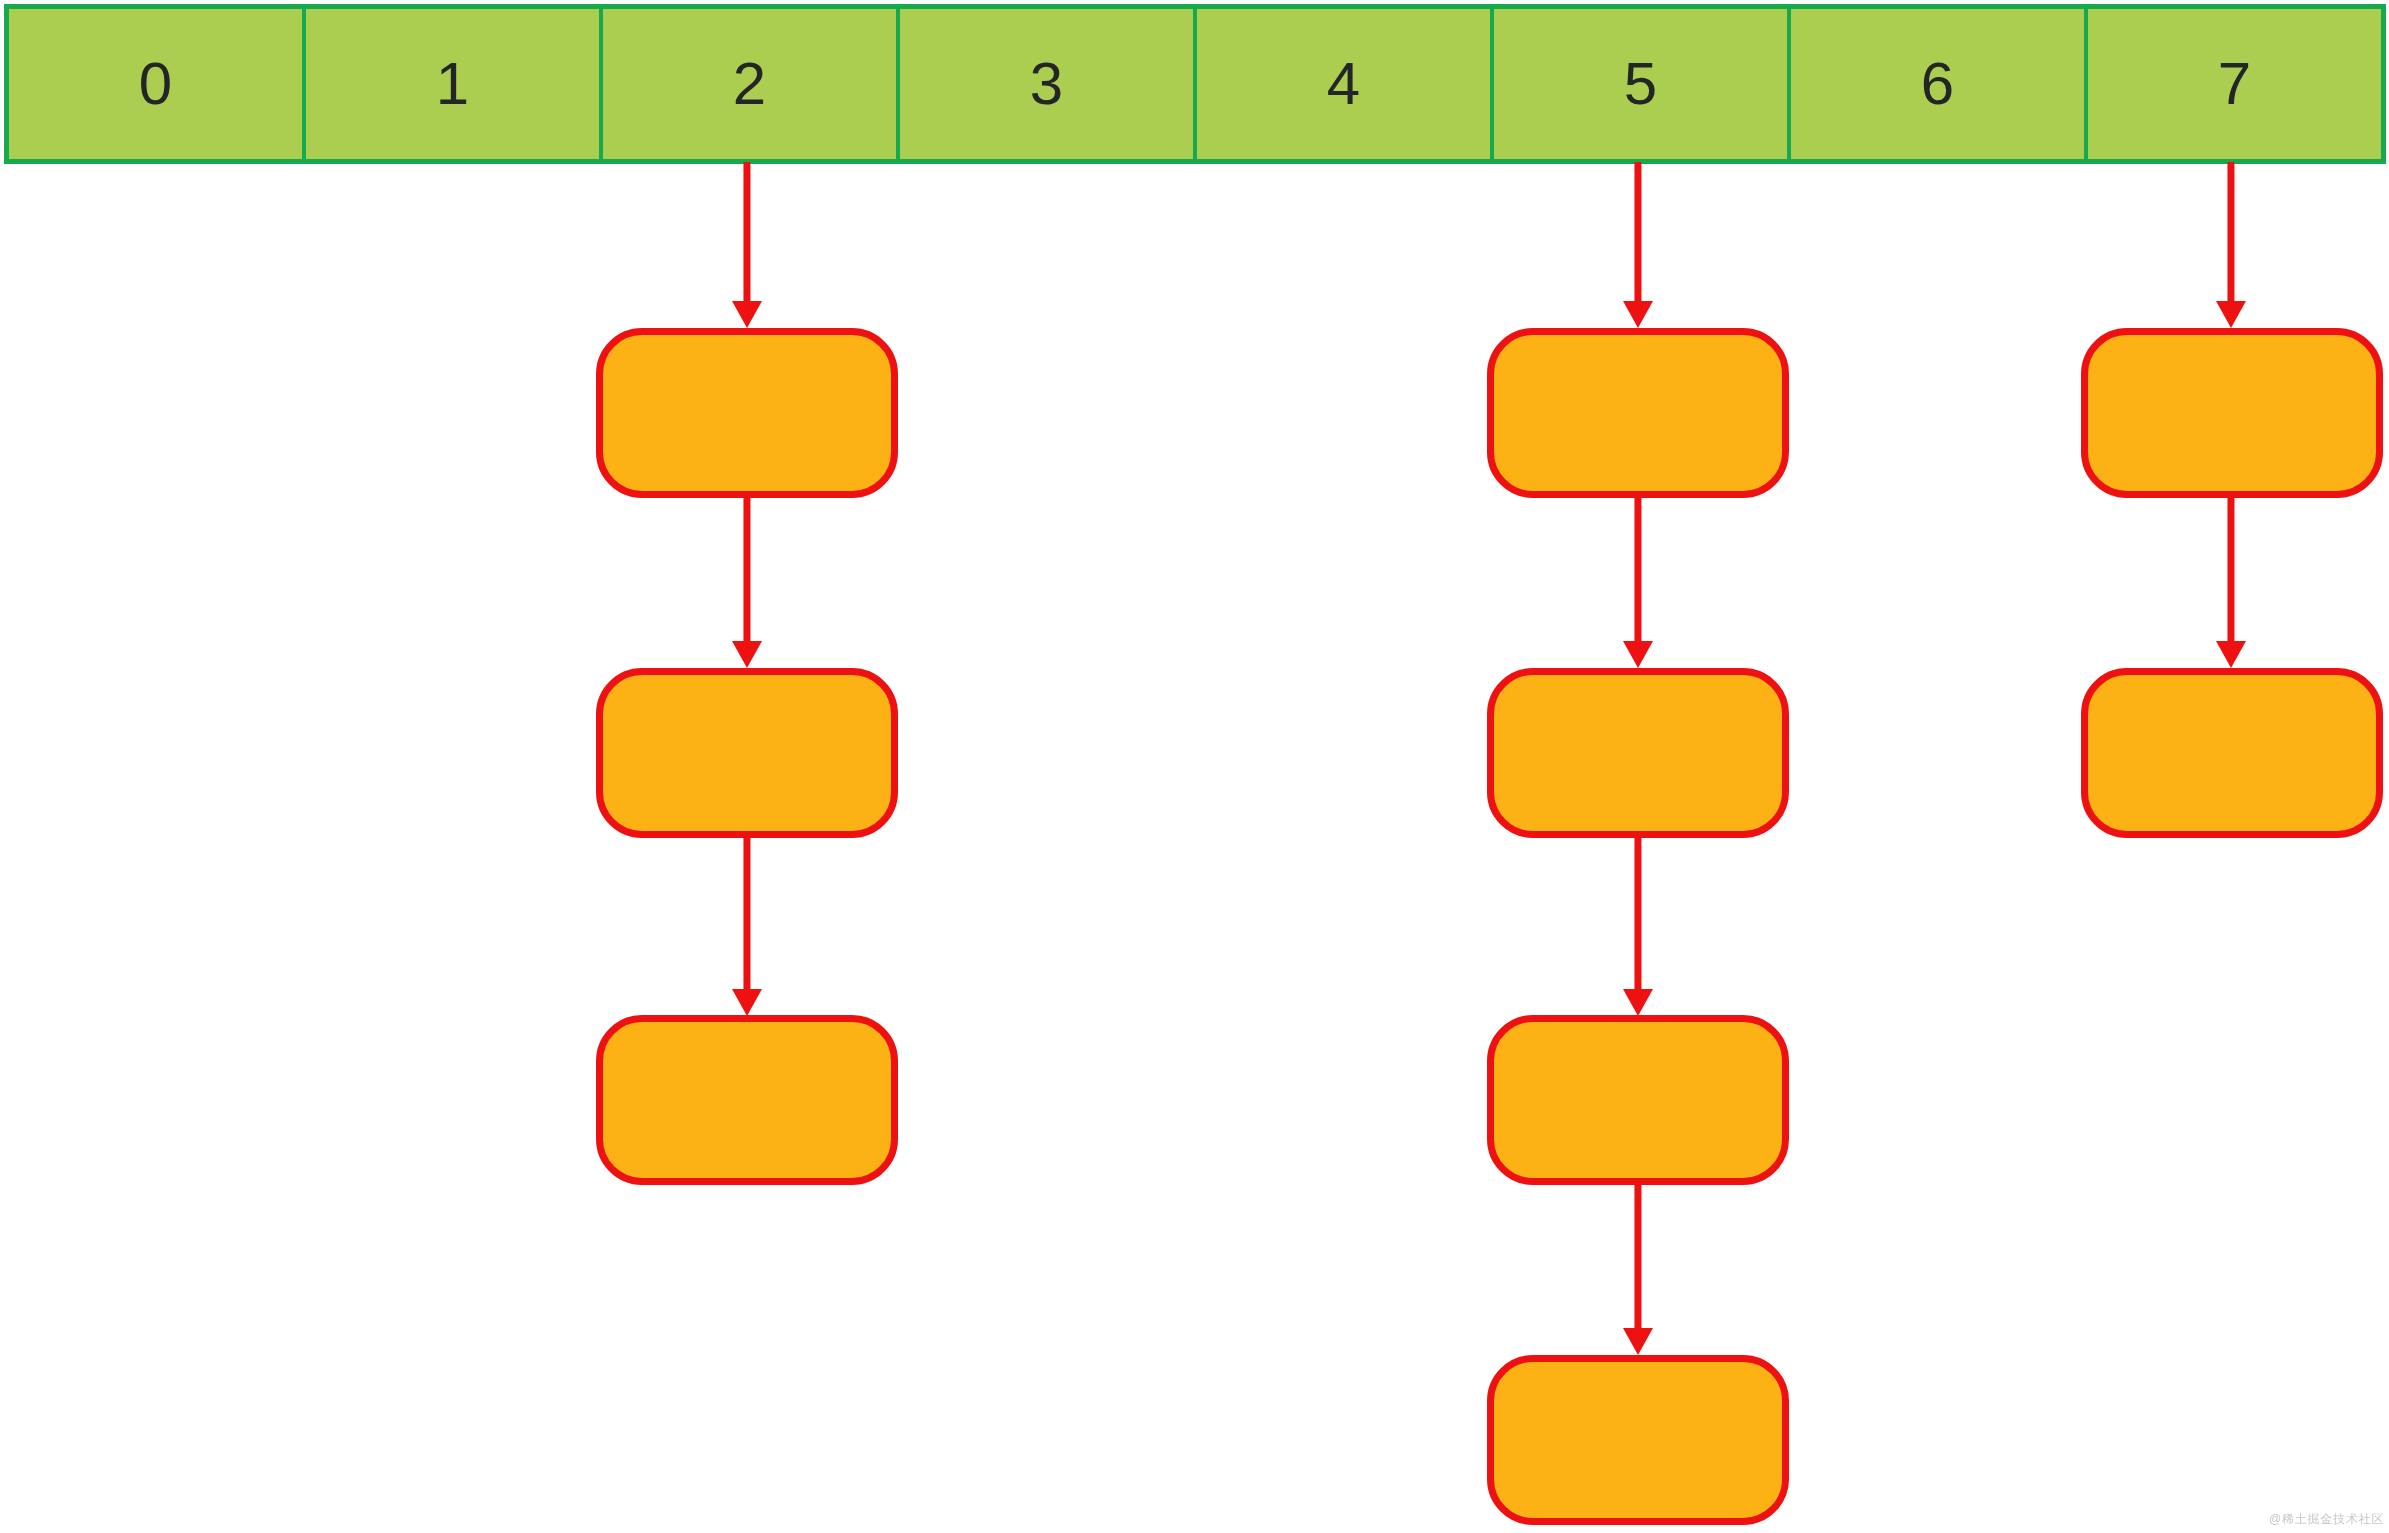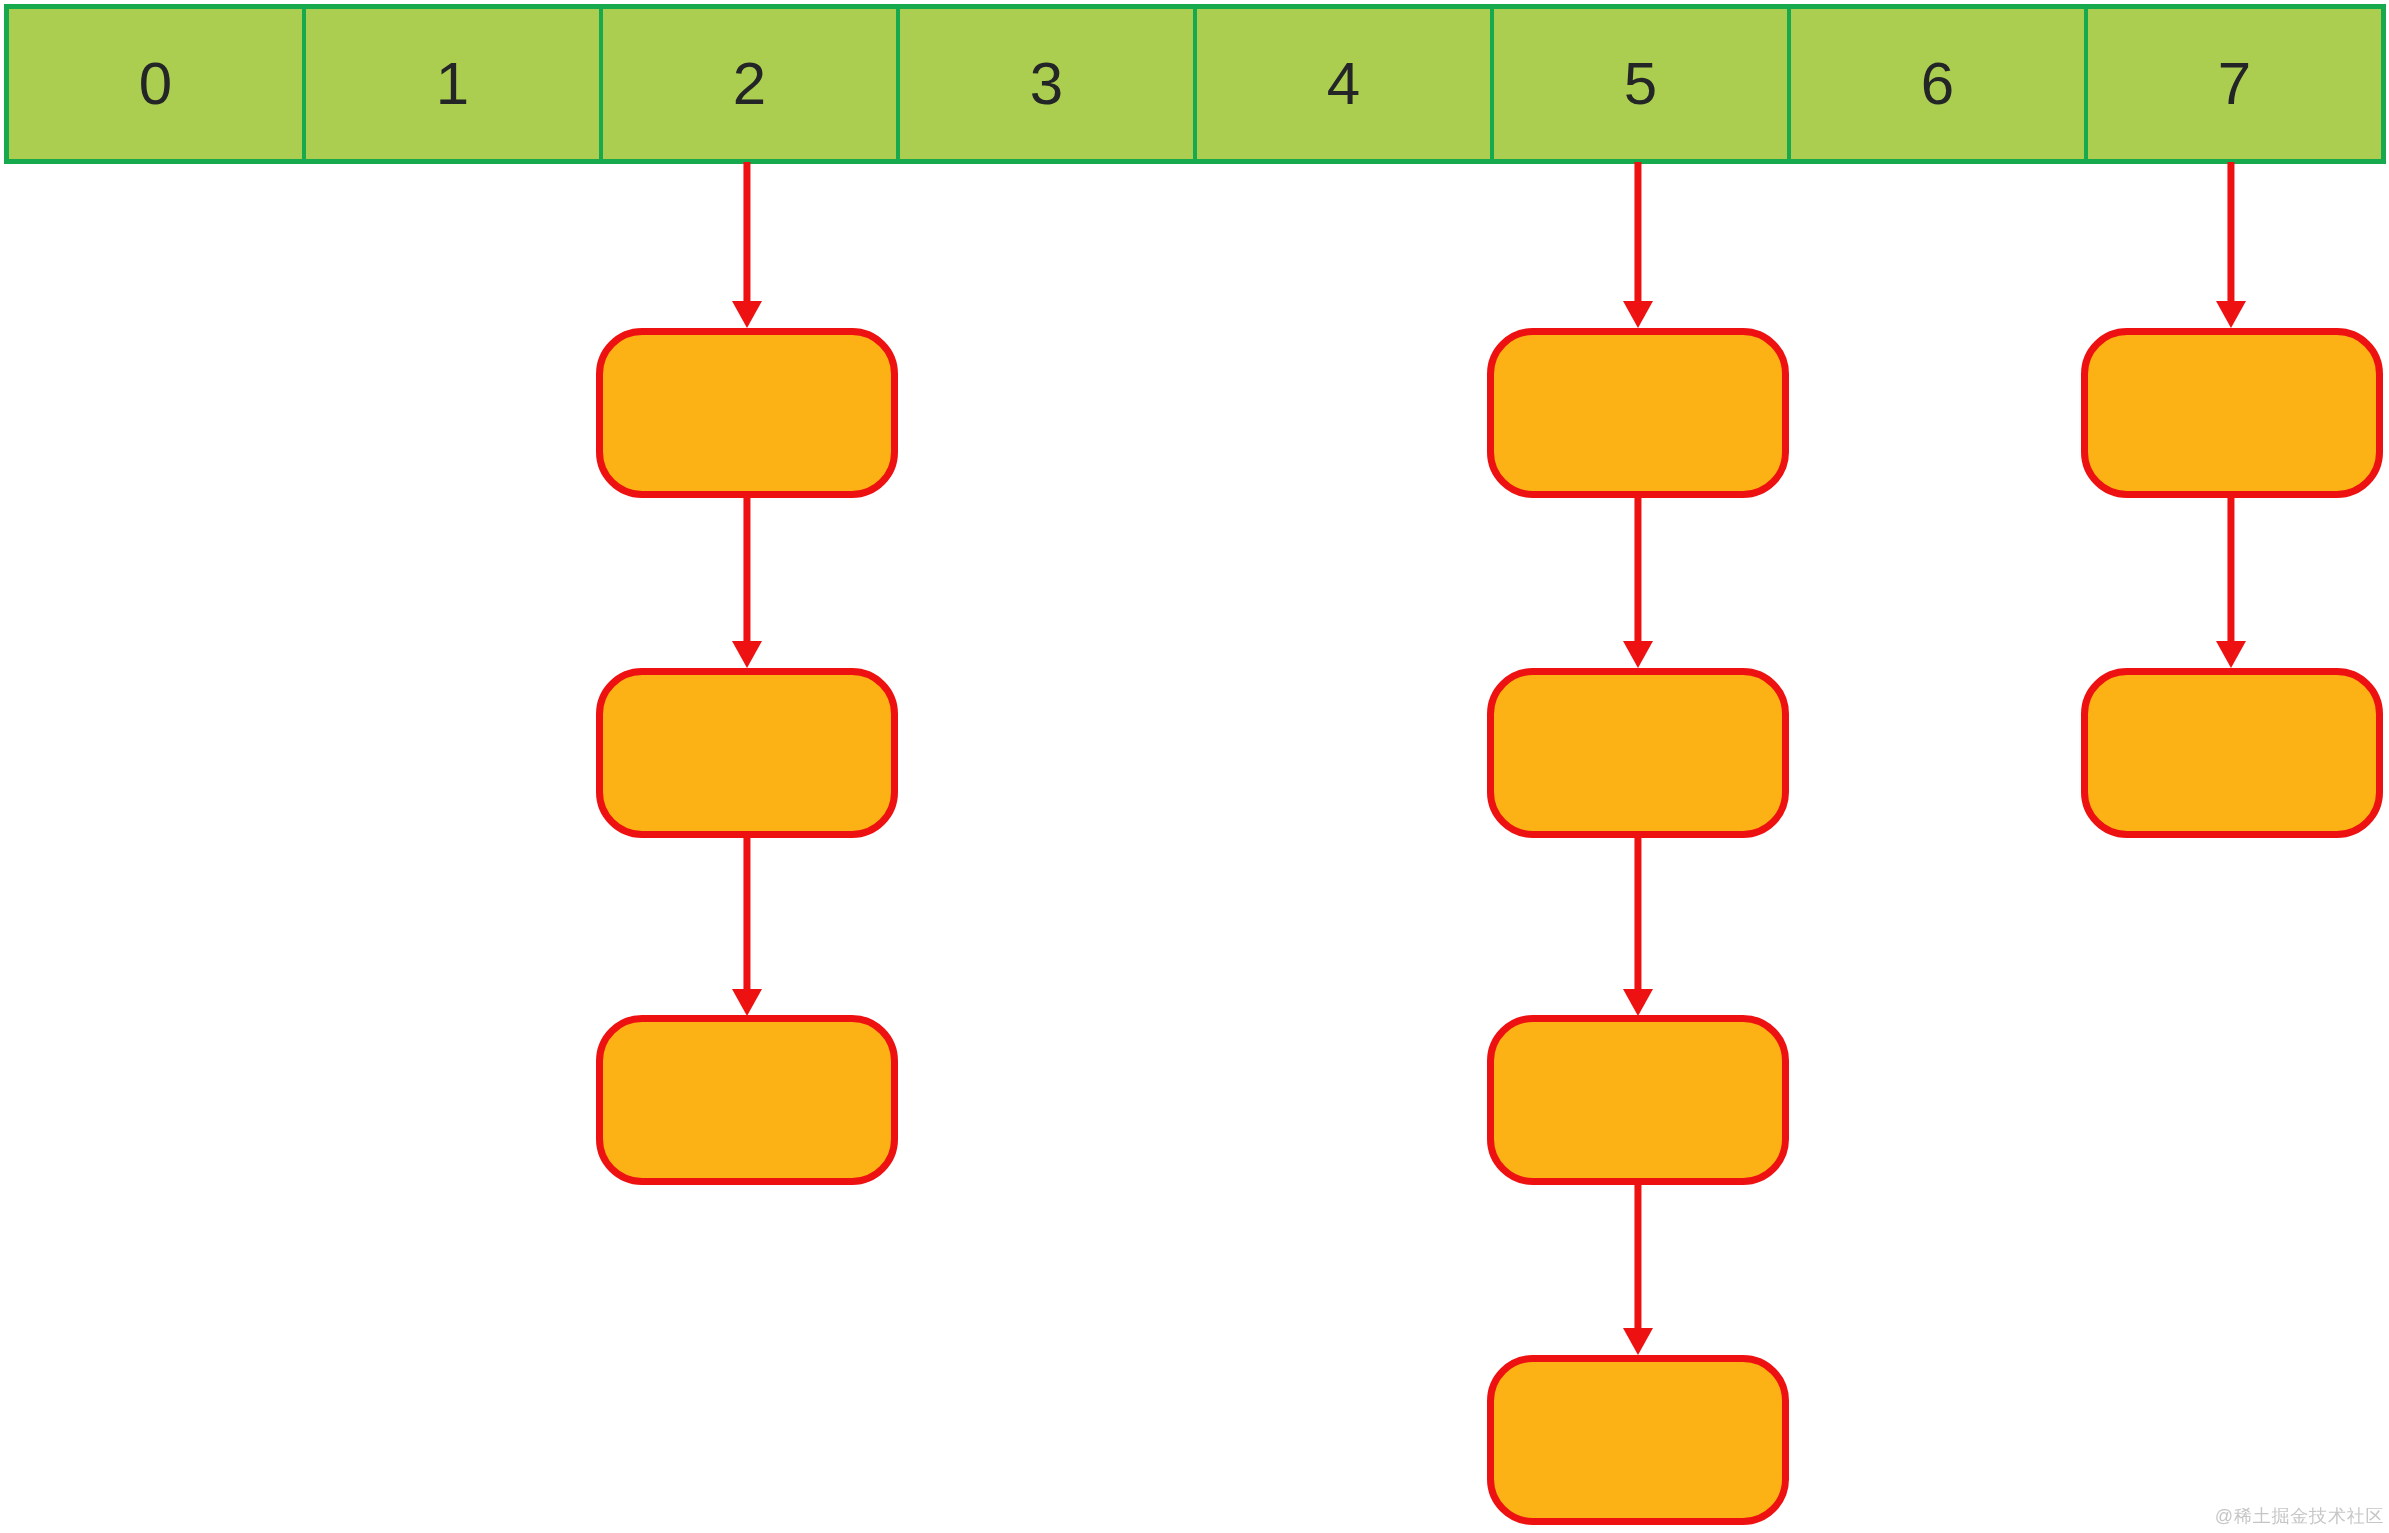--- a/index.html
+++ b/index.html
@@ -56,21 +56,21 @@
     position: absolute;
     left: 0; bottom: 0;
     width: 0; height: 0;
     border-left: 15px solid transparent;
     border-right: 15px solid transparent;
     border-top: 27px solid var(--red);
   }
   .watermark {
     position: absolute;
     right: 4.7px; bottom: 6.3px;
-    font-size: 18px;
+    font-size: 12px;
     color: var(--watermark);
     letter-spacing: 0.8px;
     margin-top: 12px;
   }
 </style>
 </head>
 <body>
 
 <div class="canvas">
   <div class="array" id="bucket-array">

